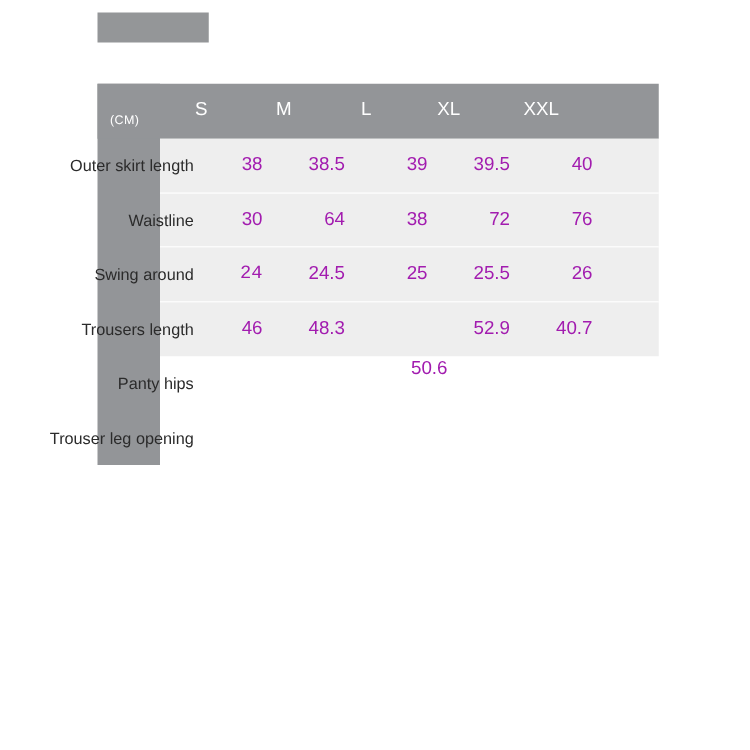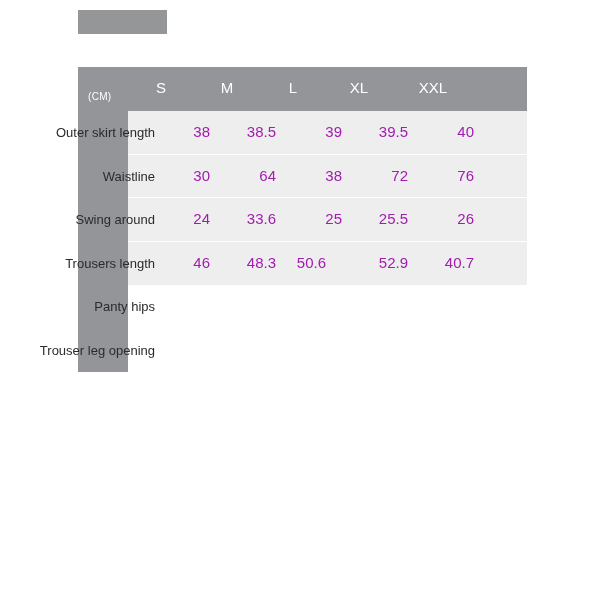--- a/index.html
+++ b/index.html
@@ -168,32 +168,32 @@
       <div class="chart-row">
         <span class="cell-value" style="left:16px;">30</span>
         <span class="cell-value" style="left:82px;">64</span>
         <span class="cell-value" style="left:148px;">38</span>
         <span class="cell-value" style="left:214px;">72</span>
         <span class="cell-value" style="left:280px;">76</span>
       </div>
 
 
       <div class="chart-row">
-        <span class="cell-value" style="left:16px;">24</span>
-        <span class="cell-value" style="left:82px;">33.6</span>
+        <span class="cell-value" style="left:16px;font-family:Liberation Mono, monospace;">24</span>
+        <span class="cell-value" style="left:82px;">24.5</span>
         <span class="cell-value" style="left:148px;">25</span>
         <span class="cell-value" style="left:214px;">25.5</span>
         <span class="cell-value" style="left:280px;">26</span>
       </div>
 
 
       <div class="chart-row">
         <span class="cell-value" style="left:16px;">46</span>
         <span class="cell-value" style="left:82px;">48.3</span>
-        <span class="cell-value" style="left:132px;">50.6</span>
+        <span class="cell-value" style="left:164px;margin-top:32px;">50.6</span>
         <span class="cell-value" style="left:214px;">52.9</span>
         <span class="cell-value" style="left:280px;">40.7</span>
       </div>
 
     </div>
 
     <div class="row-labels">
       <div class="row-label">Outer skirt length</div>
       <div class="row-label">Waistline</div>
       <div class="row-label">Swing around</div>

